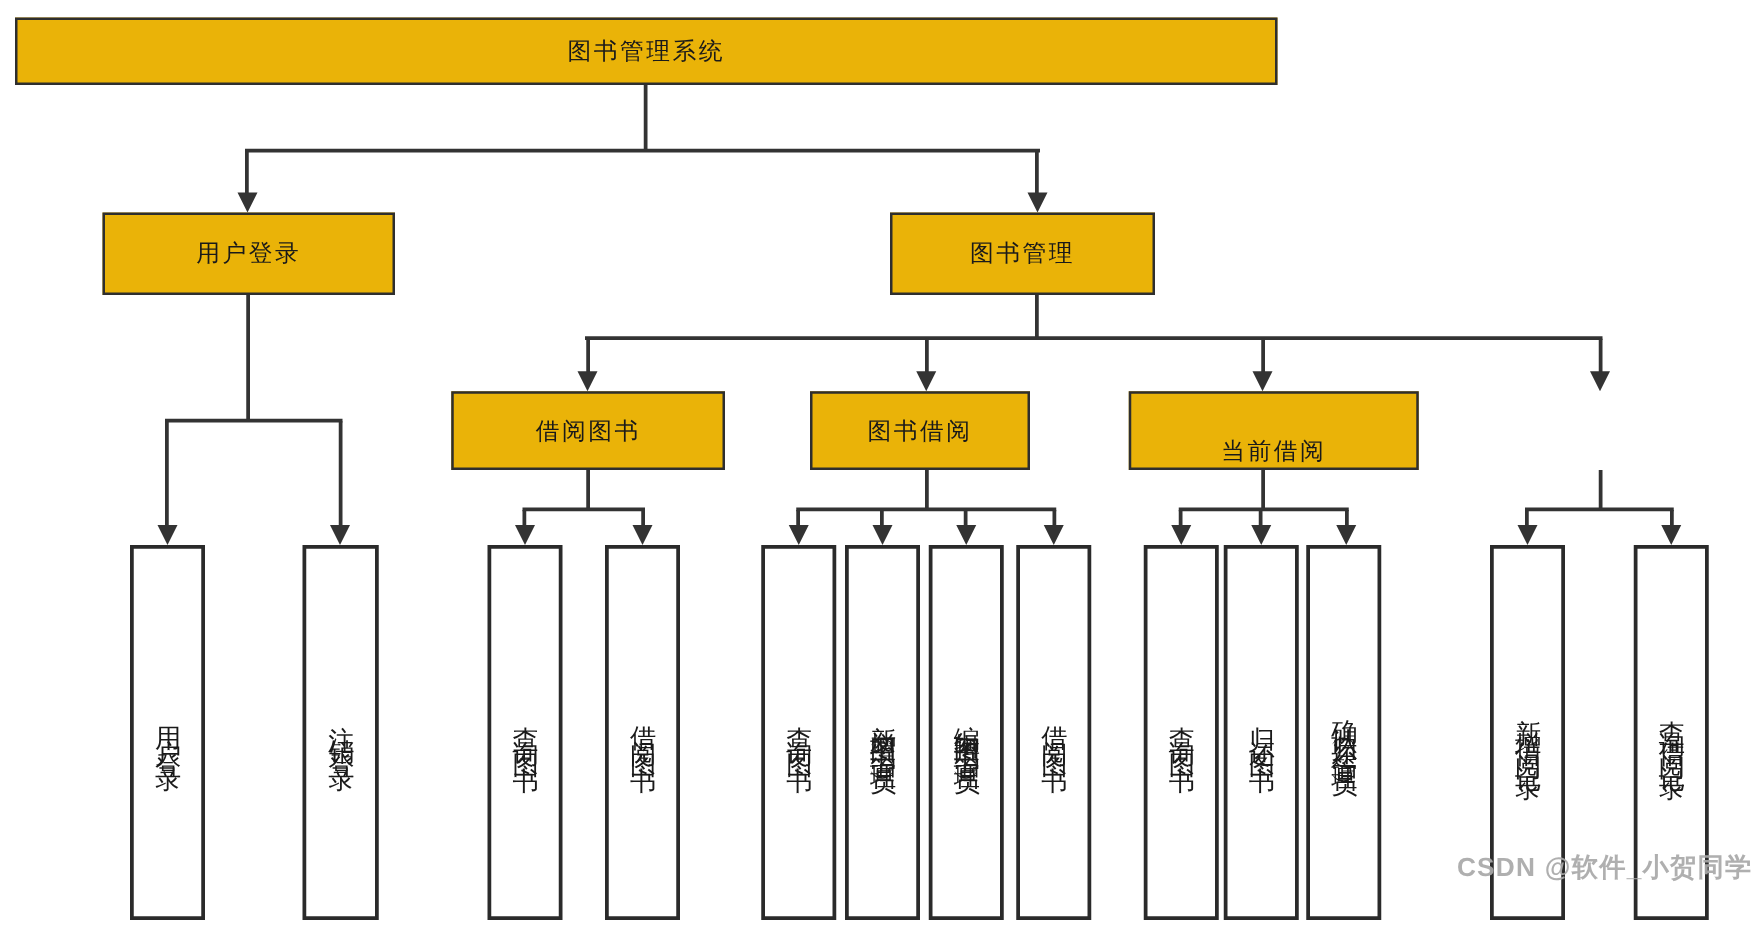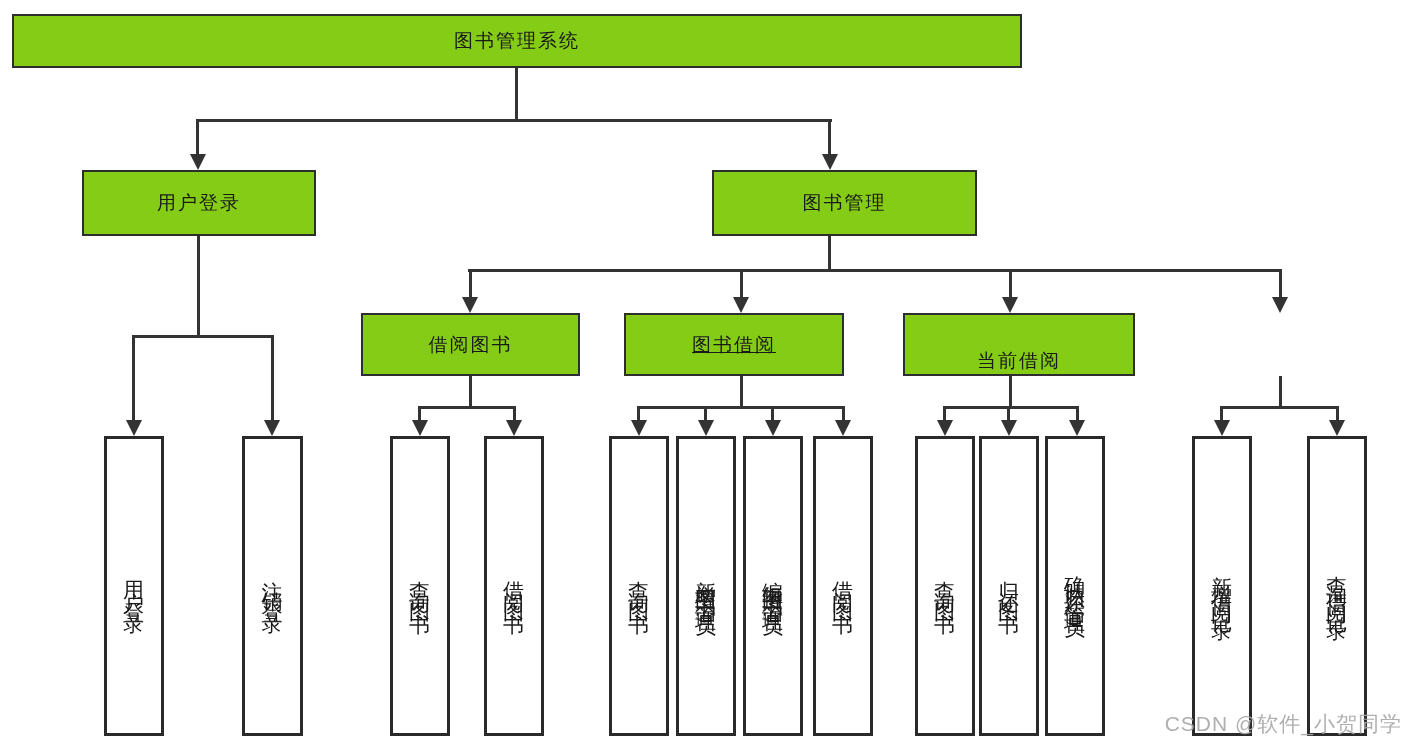--- a/index.html
+++ b/index.html
@@ -2,62 +2,62 @@
 <html><head>
 <meta charset="utf-8">
 <style>
   html,body { margin:0; padding:0; background:#ffffff; }
   #canvas {
     position:relative; width:1405px; height:747px; background:#ffffff;
     font-family:"Liberation Sans", sans-serif; color:#1a1a1a; overflow:hidden;
   }
   .box {
     position:absolute; box-sizing:border-box; border:2px solid #2e2e2e;
-    background:#84cc16; display:flex; align-items:center; justify-content:center;
+    background:#eab308; display:flex; align-items:center; justify-content:center;
     font-size:19px; letter-spacing:2px; white-space:nowrap;
   }
   .leaf {
     position:absolute; box-sizing:border-box; border:3px solid #2a2a2a;
     background:#ffffff; display:flex; align-items:center; justify-content:center;
     writing-mode:vertical-rl; text-orientation:mixed;
     font-size:21px; letter-spacing:8px; line-height:1;
   }
   .v, .h { position:absolute; background:#333333; }
   .arrow {
     position:absolute; width:0; height:0;
     border-left:8px solid transparent; border-right:8px solid transparent;
     border-top:16px solid #333333;
   }
   #watermark {
-    position:absolute; right:3px; top:710px; font-size:21px;
-    color:rgba(168,168,168,0.92); letter-spacing:1px; z-index:5;
+    position:absolute; right:3px; top:680px; font-size:21px;
+    color:rgba(168,168,168,0.92); letter-spacing:1px; z-index:5;font-weight:bold;
   }
 </style>
 </head>
 <body>
 
 <div id="canvas">
 
   <div class="box" style="left:12px; top:14px; width:1010px; height:54px;">
     <span>图书管理系统</span>
   </div>
 
   <div class="box" style="left:82px; top:170px; width:234px; height:66px;">
     <span>用户登录</span>
   </div>
 
-  <div class="box" style="left:712px; top:170px; width:265px; height:66px;">
+  <div class="box" style="left:712px; top:170px; width:212px; height:66px;">
     <span>图书管理</span>
   </div>
 
   <div class="box" style="left:361px; top:313px; width:219px; height:63px;">
     <span>借阅图书</span>
   </div>
 
-  <div class="box" style="left:624px; top:313px; width:220px; height:63px;text-decoration:underline;">
+  <div class="box" style="left:648px; top:313px; width:176px; height:63px;">
     <span>图书借阅</span>
   </div>
 
   <div class="box" style="left:903px; top:313px; width:232px; height:63px;align-items:flex-end;">
     <span>当前借阅</span>
   </div>
 
 
   <div class="leaf" style="left:104px; top:436px; width:60px; height:300px; letter-spacing:11px;">
     <span>用户登录</span>

